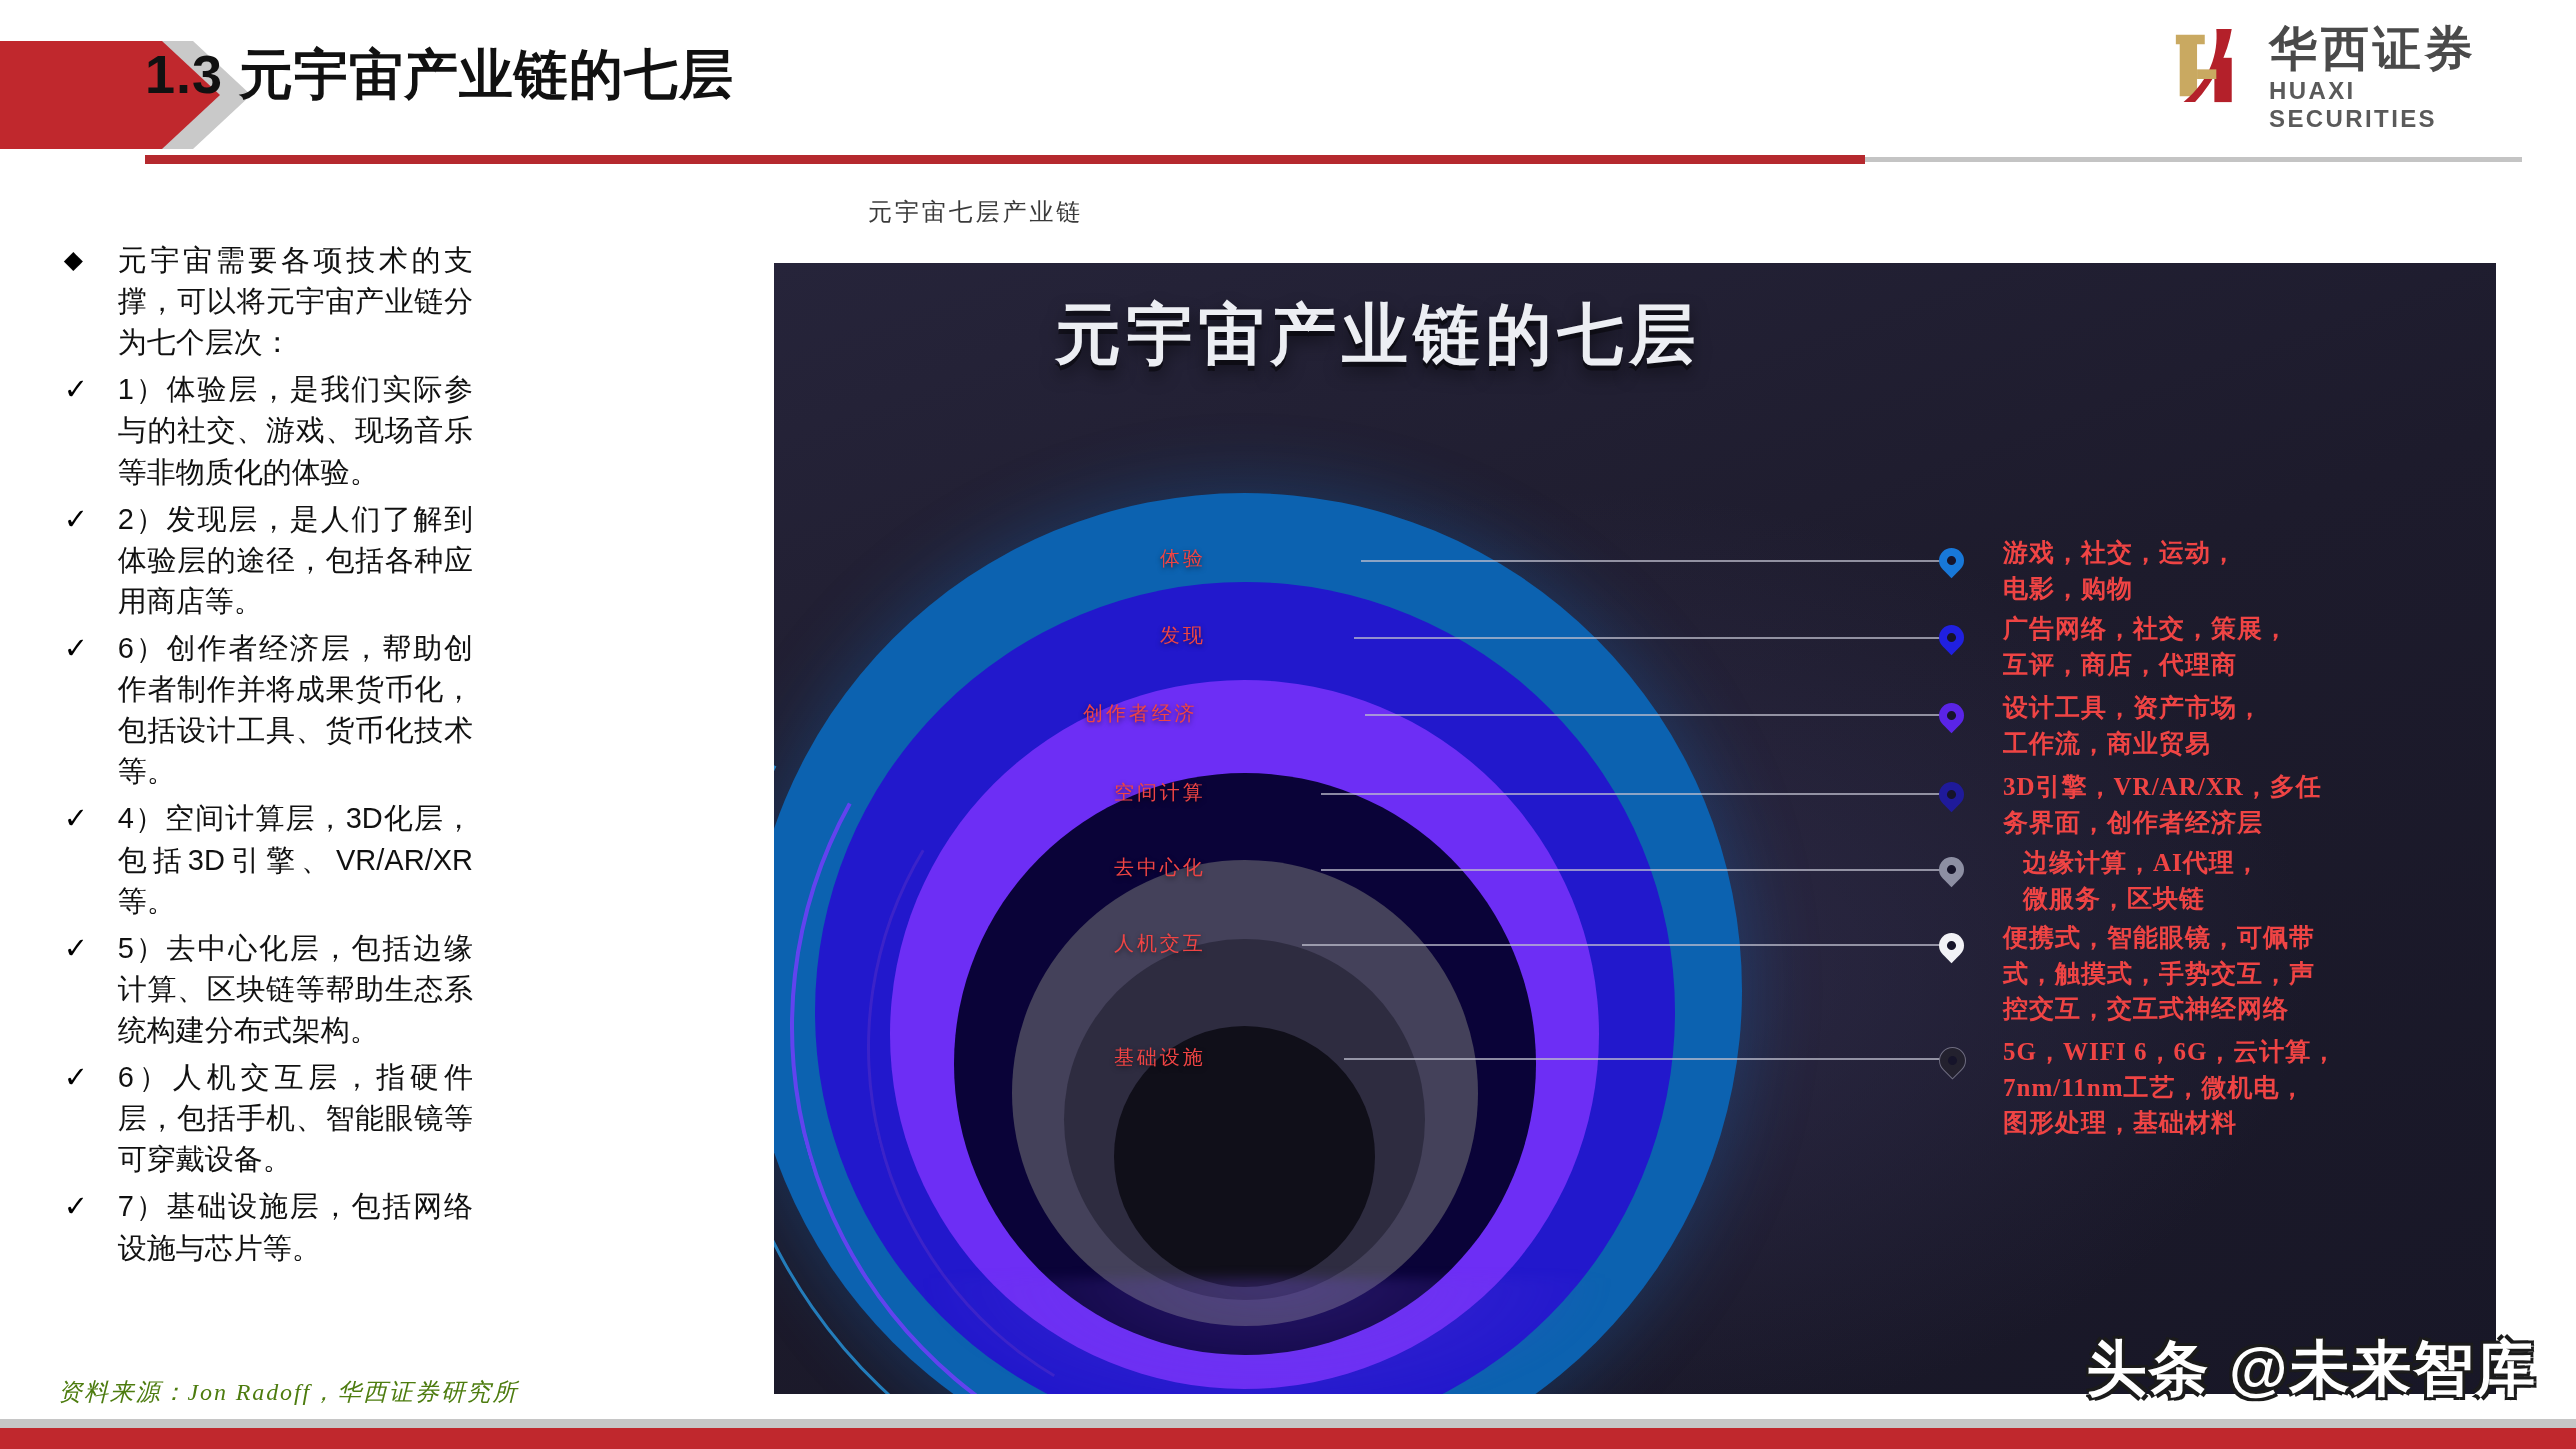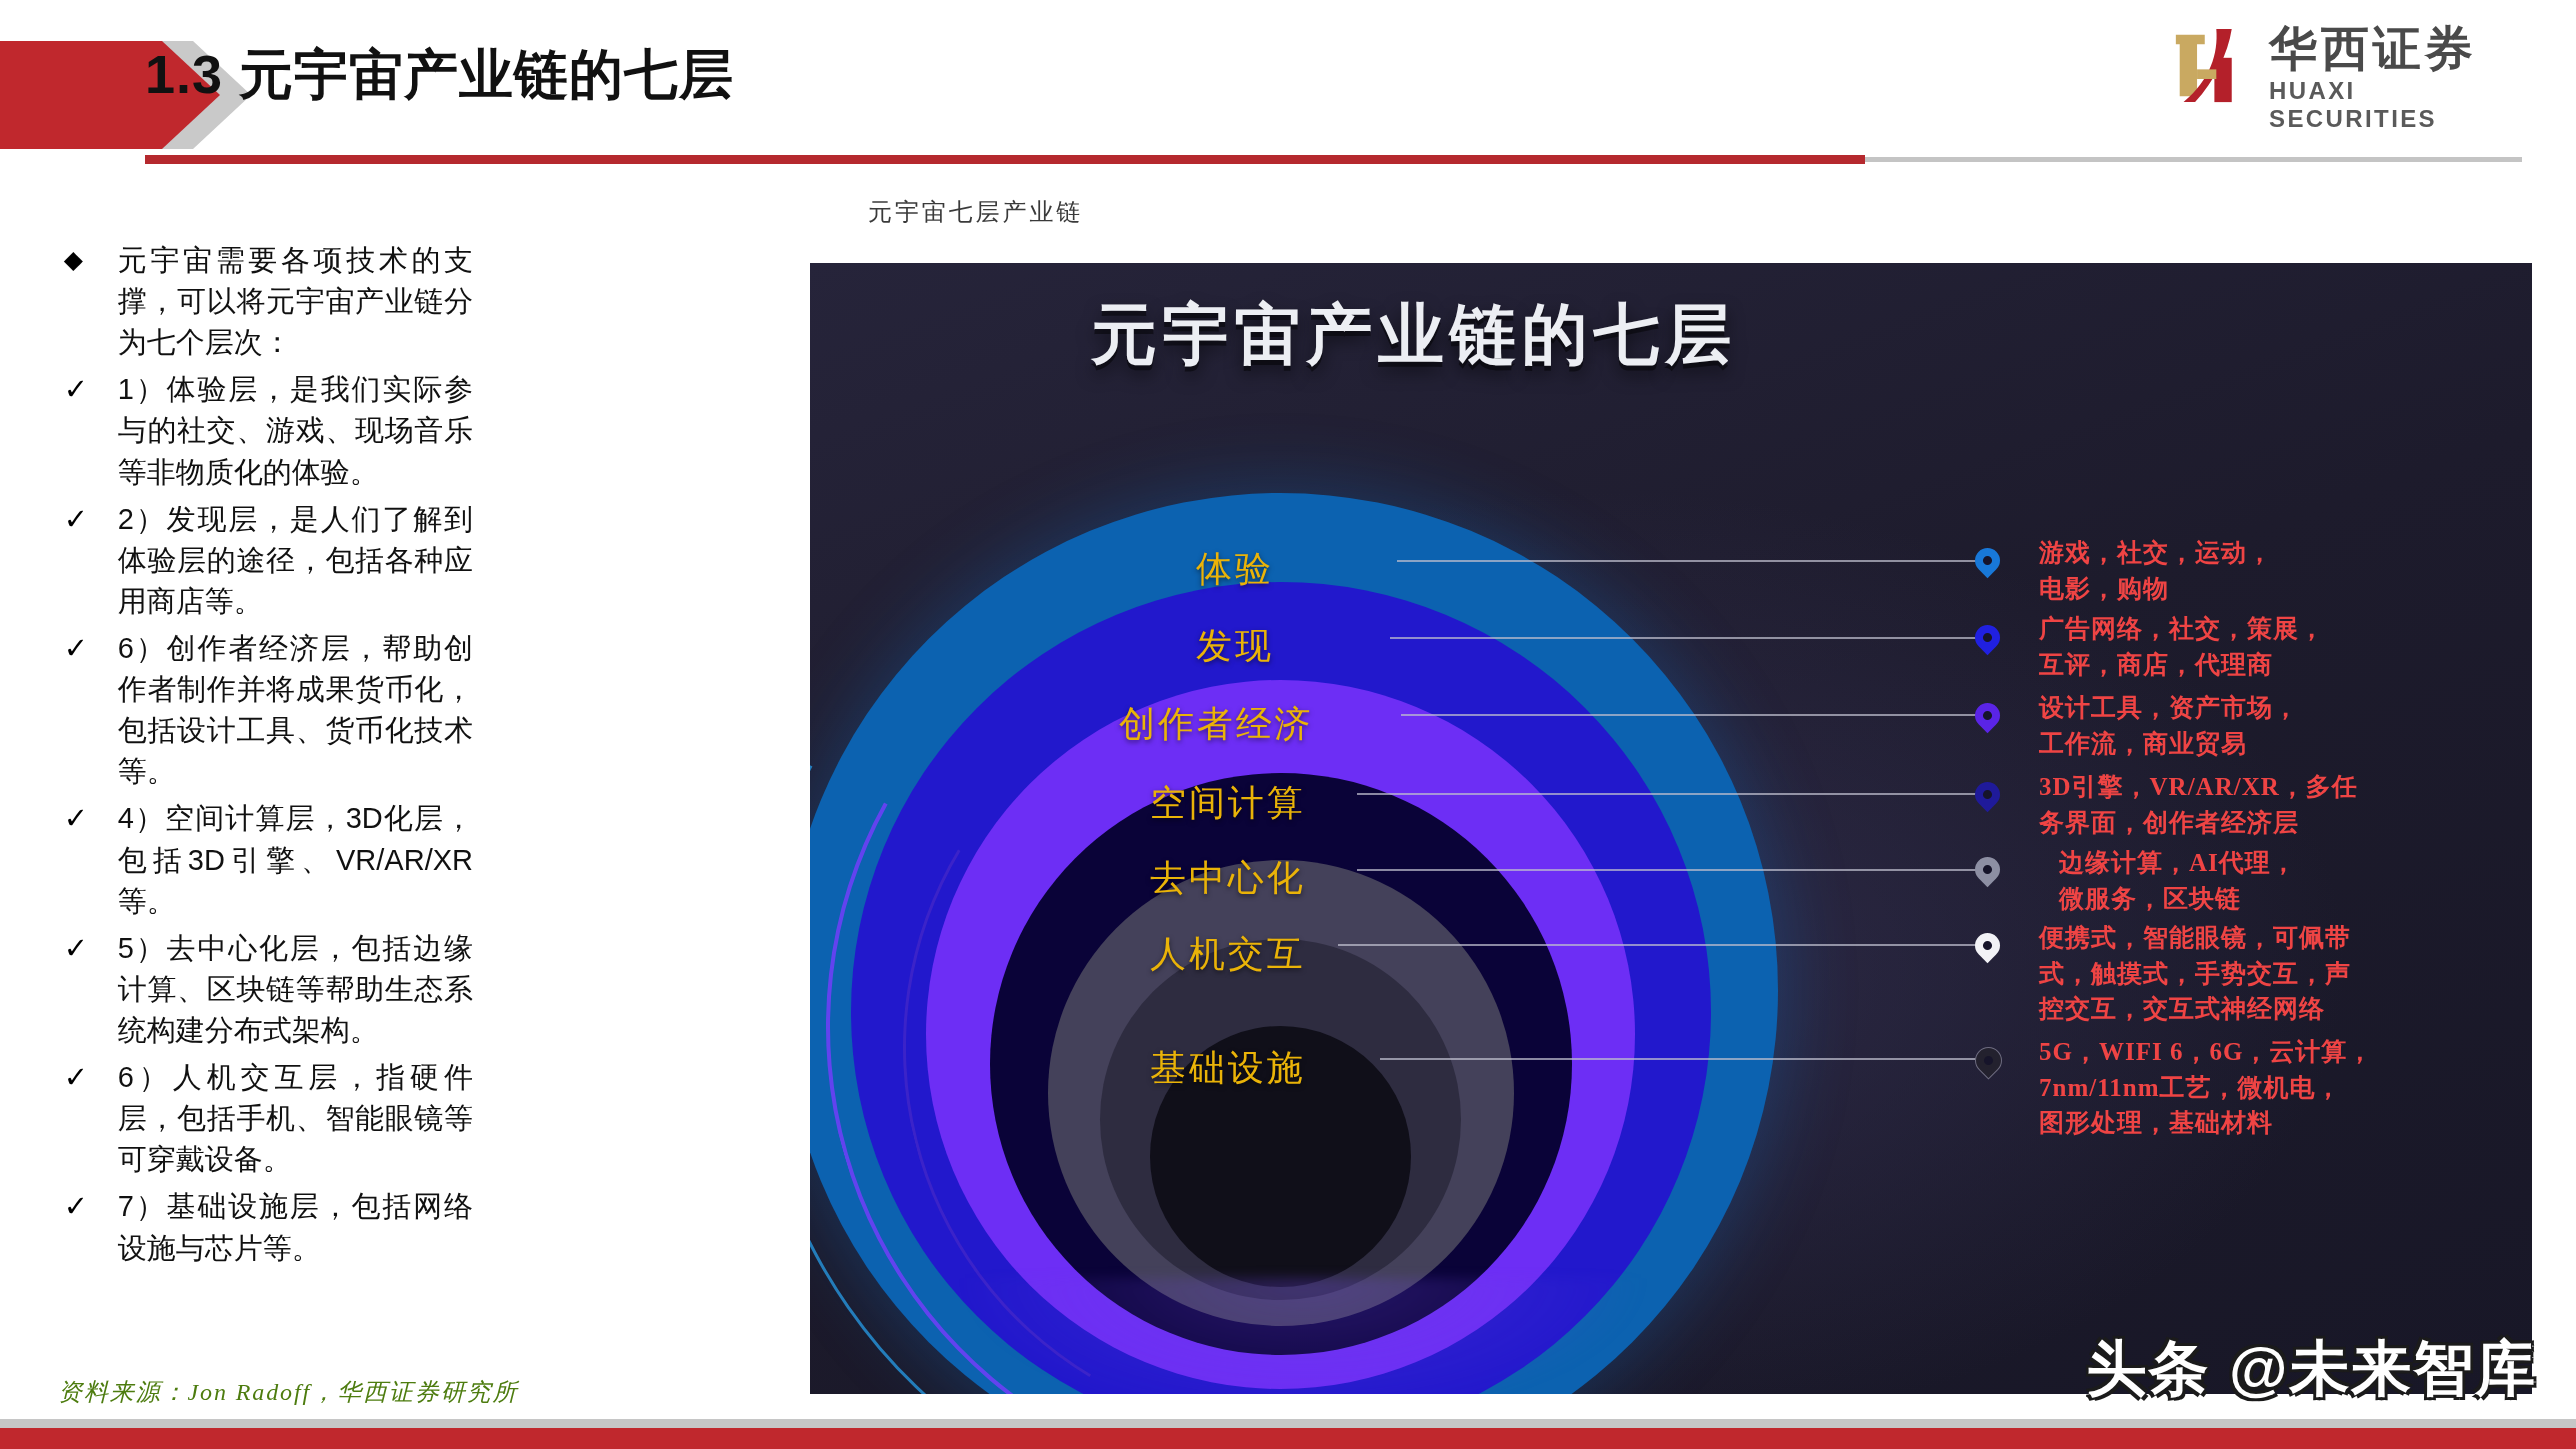--- a/index.html
+++ b/index.html
@@ -34,21 +34,21 @@
   .bullet-mark.diamond{font-size:25px;padding-top:1.9px;}
   .bullet-text{flex:1;font-size:29px;line-height:1.42;color:#111;
       text-align:justify;letter-spacing:0px;}
   .bullet-row.lead .bullet-text{font-weight:normal;}
 
   
   #fig-caption{position:absolute;left:868px;top:196px;font-size:24px;color:#3a3a3a;
       font-family:"Liberation Serif","DejaVu Serif",serif;letter-spacing:2.9px;}
 
   
-  #figure{position:absolute;left:810px;top:263px;width:1722px;height:1131px;
+  #figure{position:absolute;left:774px;top:263px;width:1722px;height:1131px;
       background:#1e1c2e;overflow:hidden;}
   #fig-bg{position:absolute;inset:0;
       background:
         radial-gradient(ellipse 1063px 676px at 46% 62%, rgba(60,56,96,.55), rgba(0,0,0,0) 70%),
         linear-gradient(160deg,#26243a 0%,#1d1b2c 45%,#181727 100%);}
 
   #fig-heading{position:absolute;left:0;top:27px;width:1208px;text-align:center;
       font-size:66px;font-weight:bold;color:#eceef3;letter-spacing:5.8px;
       text-shadow:0 4.8px 0 rgba(0,0,0,.45),0 8.7px 17.4px rgba(0,0,0,.6);}
 
@@ -71,21 +71,21 @@
          border-left-color:rgba(120,60,255,.8);transform:rotate(-16deg);}
   #arc-c{left:93px;top:400px;width:763px;height:763px;border-width:3.9px;
          border-left-color:rgba(70,40,200,.7);transform:rotate(-14deg);}
 
   
   #reflection{position:absolute;left:145px;bottom:-29px;width:696px;height:145px;
       background:radial-gradient(ellipse at 50% 0%,rgba(110,70,230,.30),rgba(30,28,46,0) 70%);
       filter:blur(5.8px);}
 
   
-  .layer-label{position:absolute;color:#eab308;font-size:36px;letter-spacing:2.9px;
+  .layer-label{position:absolute;color:#ef4444;font-size:20px;letter-spacing:2.9px;
       white-space:nowrap;text-shadow:0 1.9px 5.8px rgba(0,0,0,.55);}
 
   
   .leader{position:absolute;height:1.9px;background:rgba(190,190,205,.72);}
   .dot{position:absolute;width:25px;height:25px;border-radius:50% 50% 50% 0;
        transform:rotate(-45deg);display:flex;align-items:center;justify-content:center;}
   .dot i{display:block;width:8.7px;height:8.7px;border-radius:50%;background:#16142a;}
 
   
   .anno{position:absolute;color:#ef4444;font-size:25px;line-height:1.42;

